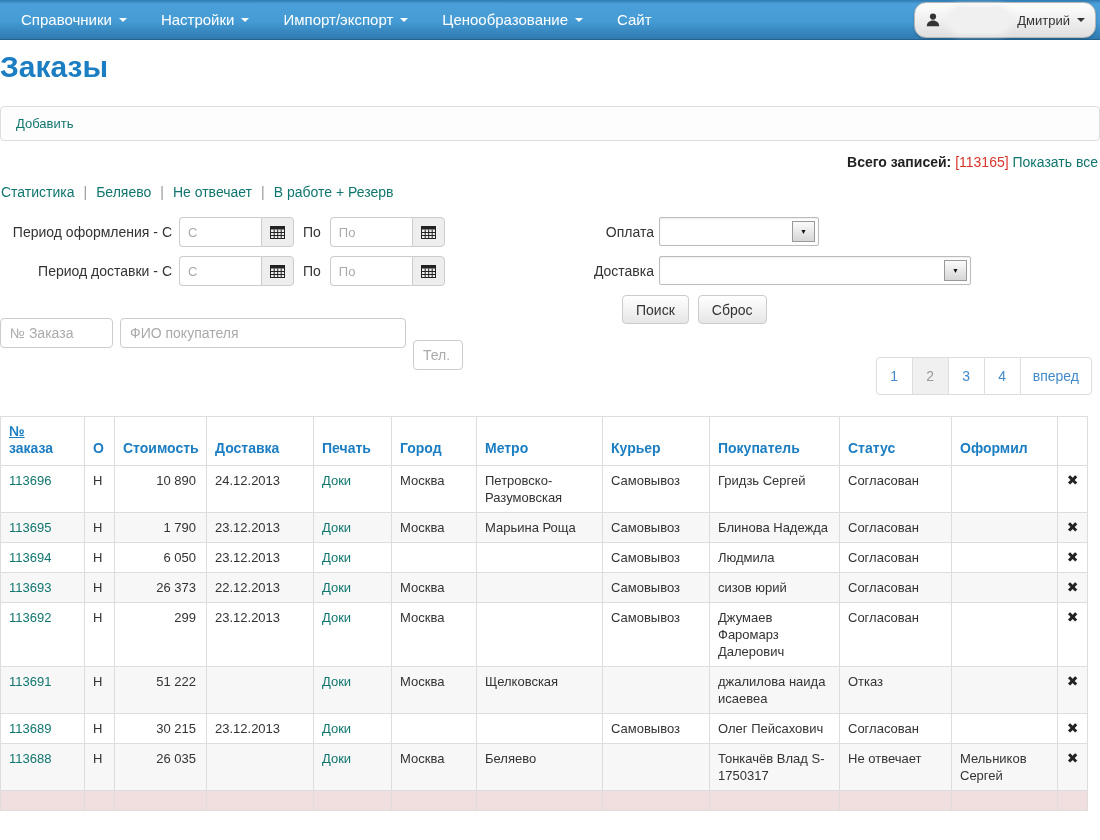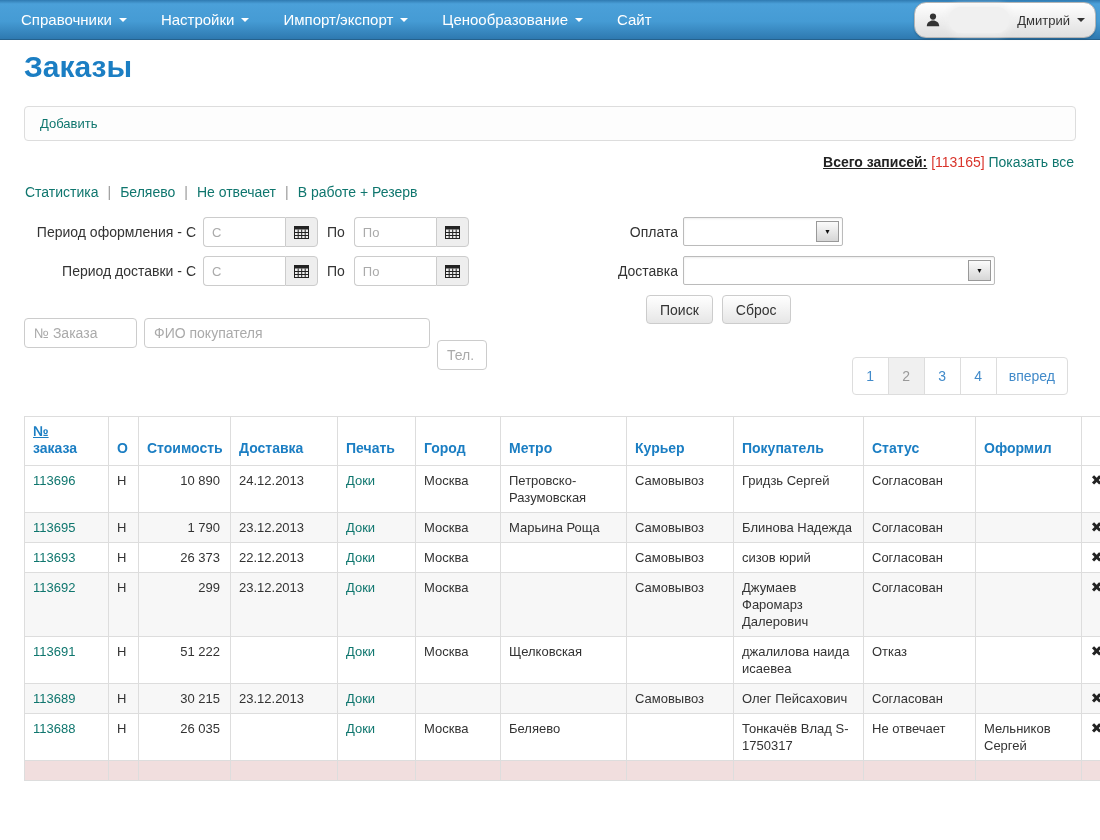--- a/index.html
+++ b/index.html
@@ -18,29 +18,29 @@
     margin-left:7px; vertical-align:middle; }
   .user-btn { position:absolute; top:2px; right:4px; height:36px; width:182px;
     background:linear-gradient(180deg,#ffffff,#dfdfdf); border:1px solid #b5b5b5;
     border-radius:12px; display:flex; align-items:center; padding:0 10px; cursor:pointer;
     box-shadow:0 1px 2px rgba(0,0,0,.2); }
   .user-btn .redacted { width:80px; height:26px; background:#f0f0f0; border-radius:12px;
     margin:0 6px 0 8px; box-shadow:0 0 6px 2px #f0f0f0; }
   .user-name { font-size:13px; color:#333; margin-left:2px; }
 
   
-  .page { padding:0 24px; }
+  .page { padding:0 0; }
   h1.page-title { color:#1b7ec3; font-size:30px; font-weight:bold; margin:9px 0 21px 0; line-height:36px; }
 
   .well-toolbar { border:1px solid #ddd; border-radius:4px; background:#fdfdfd;
     padding:9px 15px; margin-bottom:13px; }
   a.link { color:#0f766e; text-decoration:none; cursor:pointer; }
 
   .records-line { text-align:right; font-size:14px; margin:2px 2px 14px 0; }
-  .records-line b { color:#222;text-decoration:underline; }
+  .records-line b { color:#222; }
   .records-count { color:#d9342b; }
 
   .filter-links { font-size:14px; margin:0 0 17px 1px; }
   .filter-links .sep { color:#999; margin:0 9px; }
 
   
   .filter-form { position:relative; height:127px; margin-bottom:13px; font-size:14px; }
   .frow { display:flex; align-items:center; margin-bottom:9px; }
   .flabel { width:172px; text-align:right; margin-right:7px; color:#333; white-space:nowrap; }
   .igroup { display:inline-flex; height:30px; }
@@ -292,20 +292,34 @@
           <td><a class="link">Доки</a></td>
           <td>Москва</td>
           <td>Марьина Роща</td>
           <td>Самовывоз</td>
           <td>Блинова Надежда</td>
           <td>Согласован</td>
           <td></td>
           <td class="remove-cell"><span class="remove-x">✖</span></td>
         </tr>
         <tr>
+          <td><a class="link">113694</a></td>
+          <td>Н</td>
+          <td class="cost">6 050</td>
+          <td>23.12.2013</td>
+          <td><a class="link">Доки</a></td>
+          <td></td>
+          <td></td>
+          <td>Самовывоз</td>
+          <td>Людмила</td>
+          <td>Согласован</td>
+          <td></td>
+          <td class="remove-cell"><span class="remove-x">✖</span></td>
+        </tr>
+        <tr>
           <td><a class="link">113693</a></td>
           <td>Н</td>
           <td class="cost">26 373</td>
           <td>22.12.2013</td>
           <td><a class="link">Доки</a></td>
           <td>Москва</td>
           <td></td>
           <td>Самовывоз</td>
           <td>сизов юрий</td>
           <td>Согласован</td>

